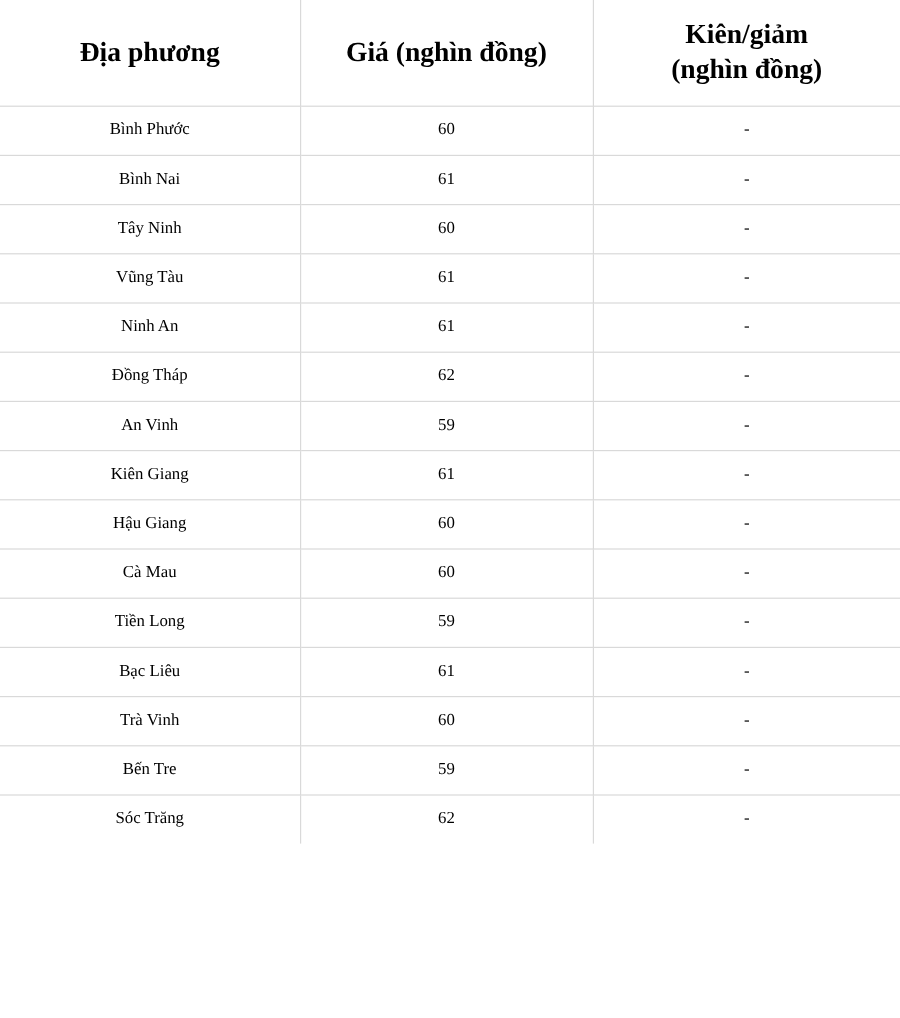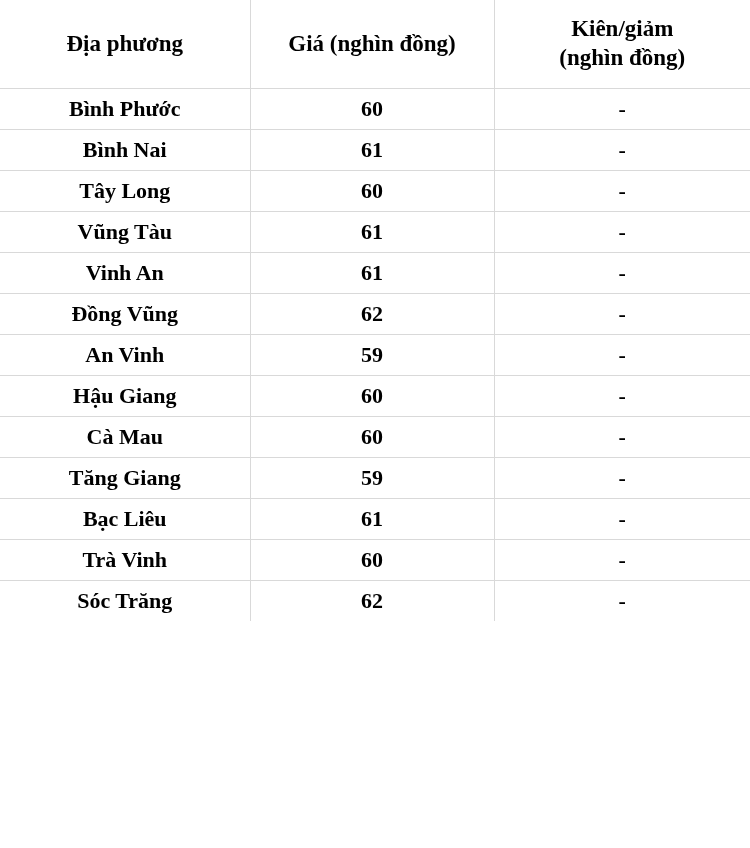--- a/index.html
+++ b/index.html
@@ -32,22 +32,22 @@
   }
   table.price-table thead th {
     height: 80px;
     font-size: 23px;
     font-weight: bold;
     line-height: 1.25;
     padding: 4px 6px;
   }
   table.price-table tbody td {
     height: 40px;
-    font-size: 22px;
-    font-weight: bold;
+    font-size: 14px;
+    font-weight: normal;
     line-height: 1.2;
   }
   
   table.price-table tr > *:first-child { border-left: none; }
   table.price-table tr > *:last-child  { border-right: none; }
   table.price-table thead tr:first-child > * { border-top: none; }
   table.price-table tbody tr:last-child > *  { border-bottom: none; }
 
   .hdr-line { display: block; }
 </style>
@@ -75,68 +75,78 @@
         <td>Bình Phước</td>
         <td>60</td>
         <td>-</td>
       </tr>
       <tr>
         <td>Bình Nai</td>
         <td>61</td>
         <td>-</td>
       </tr>
       <tr>
-        <td>Tây Long</td>
+        <td>Tây Ninh</td>
         <td>60</td>
         <td>-</td>
       </tr>
       <tr>
         <td>Vũng Tàu</td>
         <td>61</td>
         <td>-</td>
       </tr>
       <tr>
-        <td>Vinh An</td>
+        <td>Ninh An</td>
         <td>61</td>
         <td>-</td>
       </tr>
       <tr>
-        <td>Đồng Vũng</td>
+        <td>Đồng Tháp</td>
         <td>62</td>
         <td>-</td>
       </tr>
       <tr>
         <td>An Vinh</td>
         <td>59</td>
+        <td>-</td>
+      </tr>
+      <tr>
+        <td>Kiên Giang</td>
+        <td>61</td>
         <td>-</td>
       </tr>
       <tr>
         <td>Hậu Giang</td>
         <td>60</td>
         <td>-</td>
       </tr>
       <tr>
         <td>Cà Mau</td>
         <td>60</td>
         <td>-</td>
       </tr>
       <tr>
-        <td>Tăng Giang</td>
+        <td>Tiền Long</td>
         <td>59</td>
         <td>-</td>
       </tr>
       <tr>
         <td>Bạc Liêu</td>
         <td>61</td>
         <td>-</td>
       </tr>
       <tr>
         <td>Trà Vinh</td>
         <td>60</td>
         <td>-</td>
       </tr>
       <tr>
+        <td>Bến Tre</td>
+        <td>59</td>
+        <td>-</td>
+      </tr>
+      <tr>
         <td>Sóc Trăng</td>
         <td>62</td>
         <td>-</td>
       </tr>
     </tbody>
 </table>
 
 </body></html>

